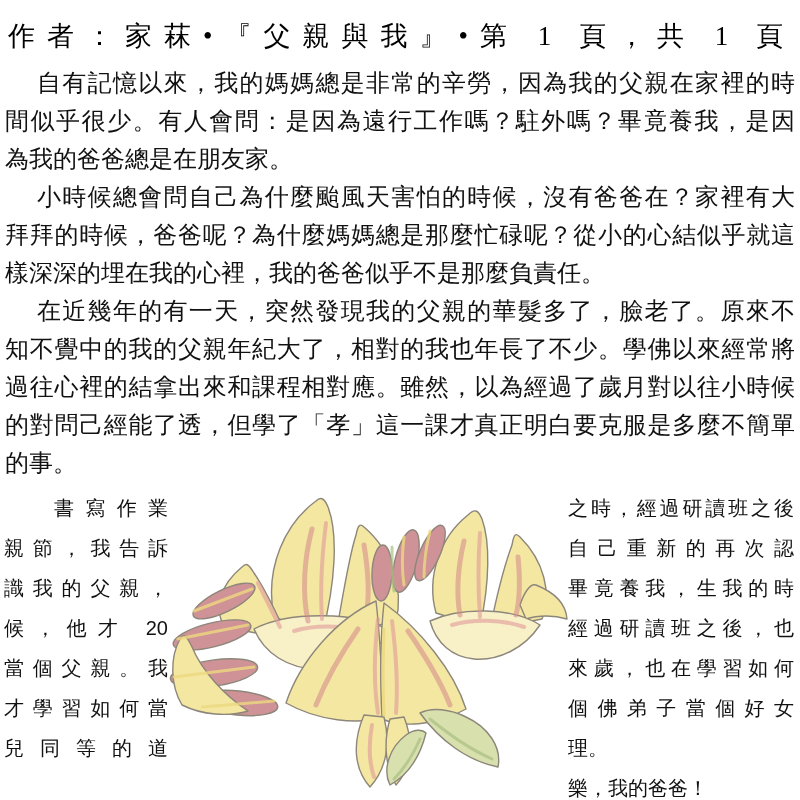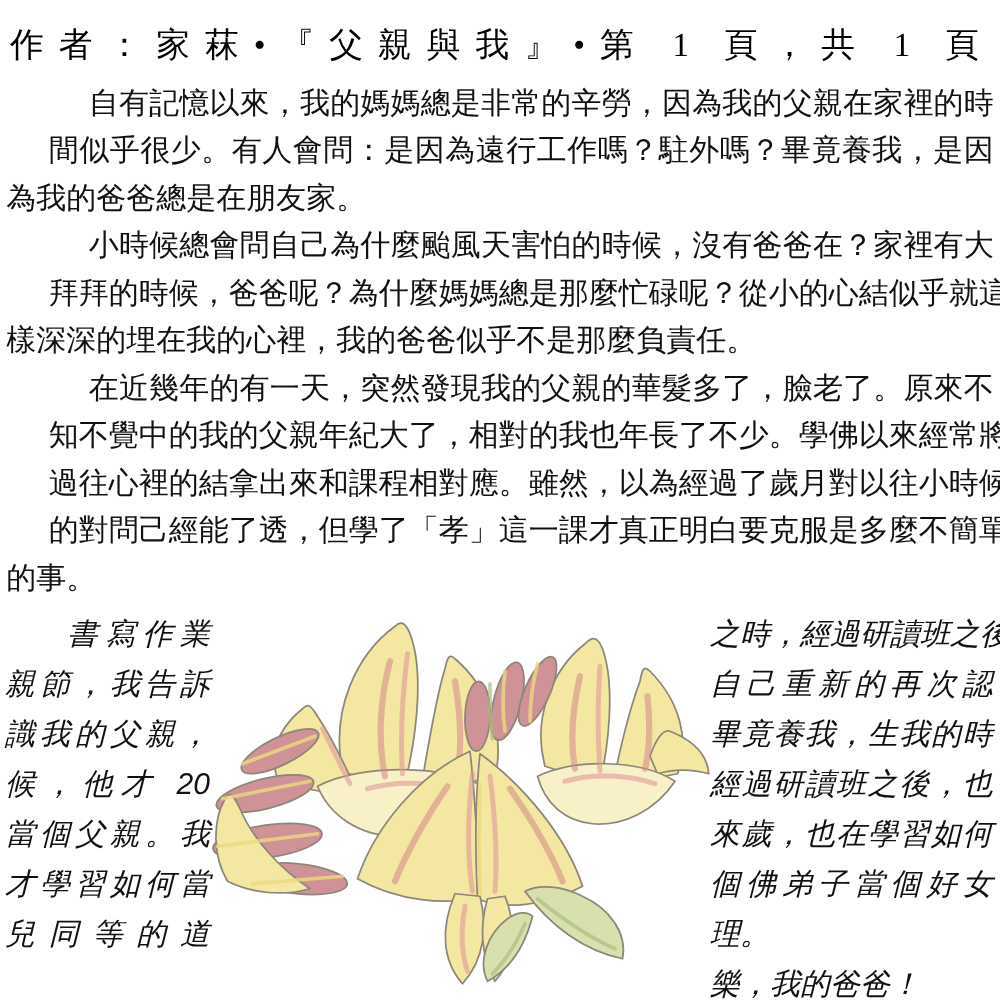--- a/index.html
+++ b/index.html
@@ -25,41 +25,40 @@
   }
   
   .paragraphs{padding:8px 5px 0 5px;}
   .pline{
     font-size:24px;
     line-height:38px;
     height:38px;
     text-align:justify;
     white-space:nowrap;
   }
-  .pline.just{text-align-last:justify;margin-left:34px;}
+  .pline.just{text-align-last:justify;}
   .pline.first{text-indent:32px;}
   
   .wrap{
     display:flex;
     flex-direction:row;
     align-items:flex-start;
     margin-top:6px;
     width:800px;
   }
   .col-left{width:168px;padding-left:4px;box-sizing:border-box;}
   .col-right{width:232px;padding-right:6px;box-sizing:border-box;}
   .col-img{width:400px;height:312px;}
   .wl{
-    font-size:24px;
+    font-size:20px;
     line-height:40px;
     height:40px;
     text-align:justify;
     text-align-last:justify;
     white-space:nowrap;
-    font-style:italic;
   }
   .wl.plain{text-align:left;text-align-last:left;}
   .wl.ind-a{text-indent:50px;}
   .wl.ind-b{text-indent:46px;}
   
   svg .outl{stroke:#8d867a;stroke-width:1.4;stroke-linejoin:round;}
   svg .petal{fill:#f4e7a2;}
   svg .petal2{fill:#f8f0c6;}
   svg .bud{fill:#cf9296;}
   svg .leaf{fill:#d8e0ae;}

